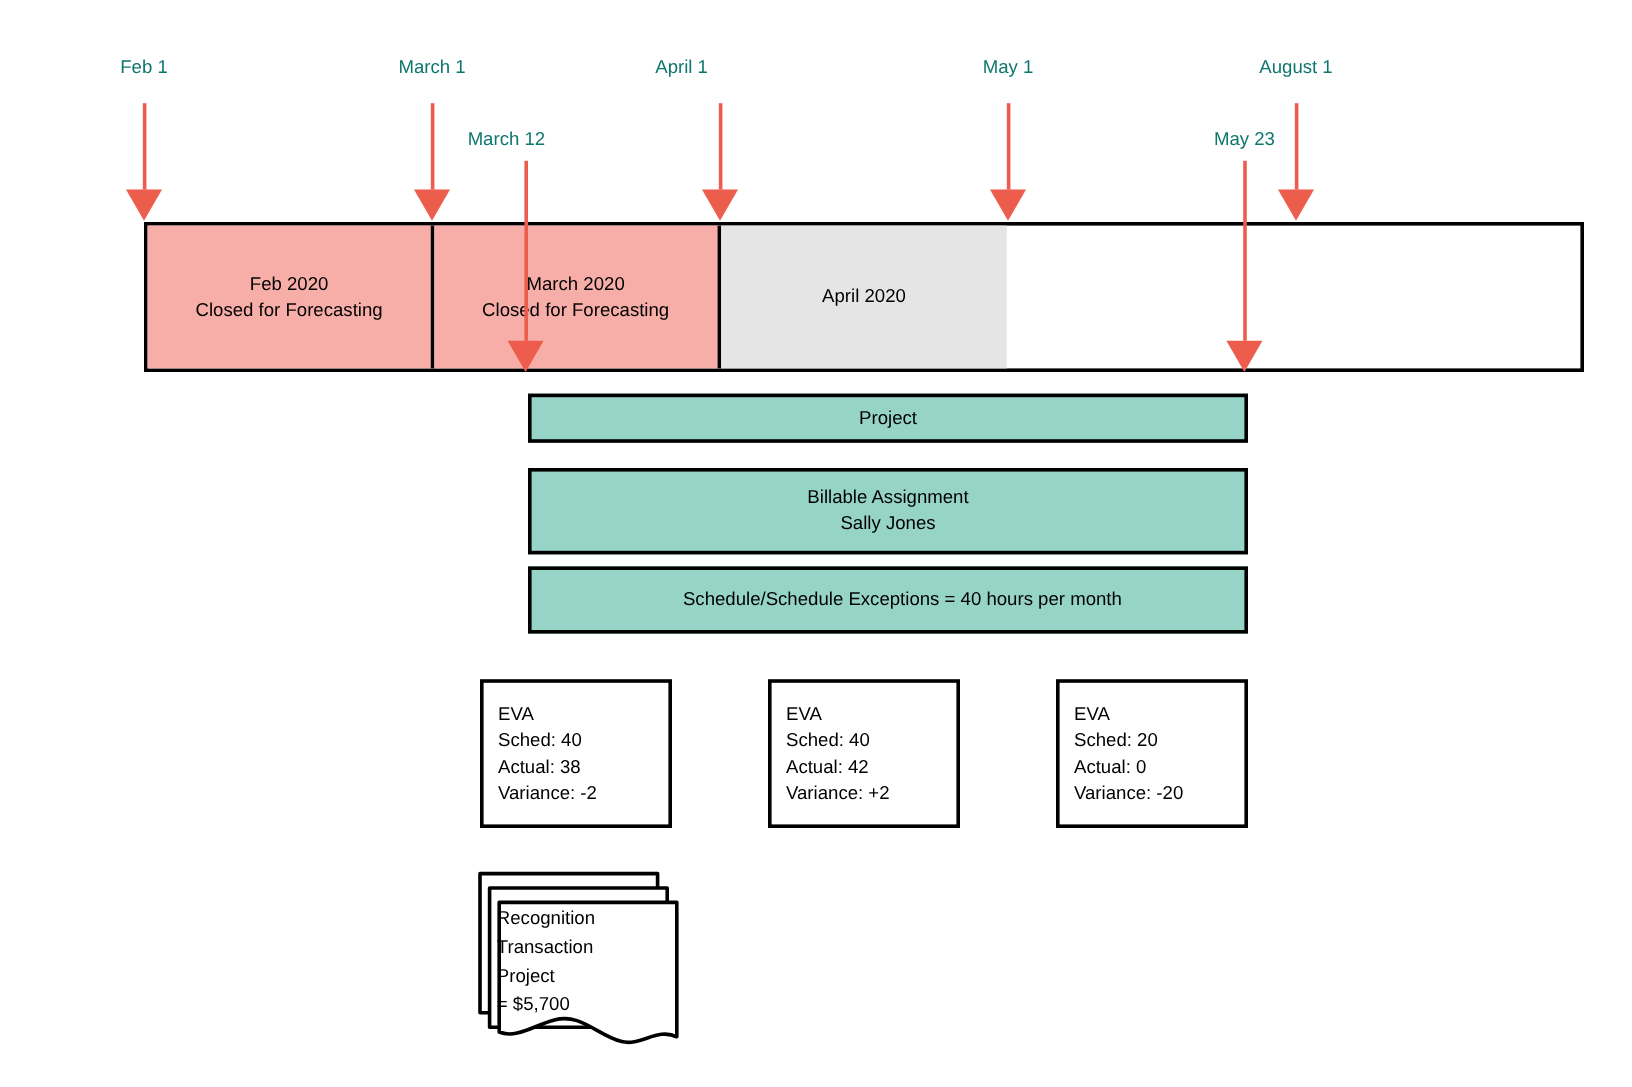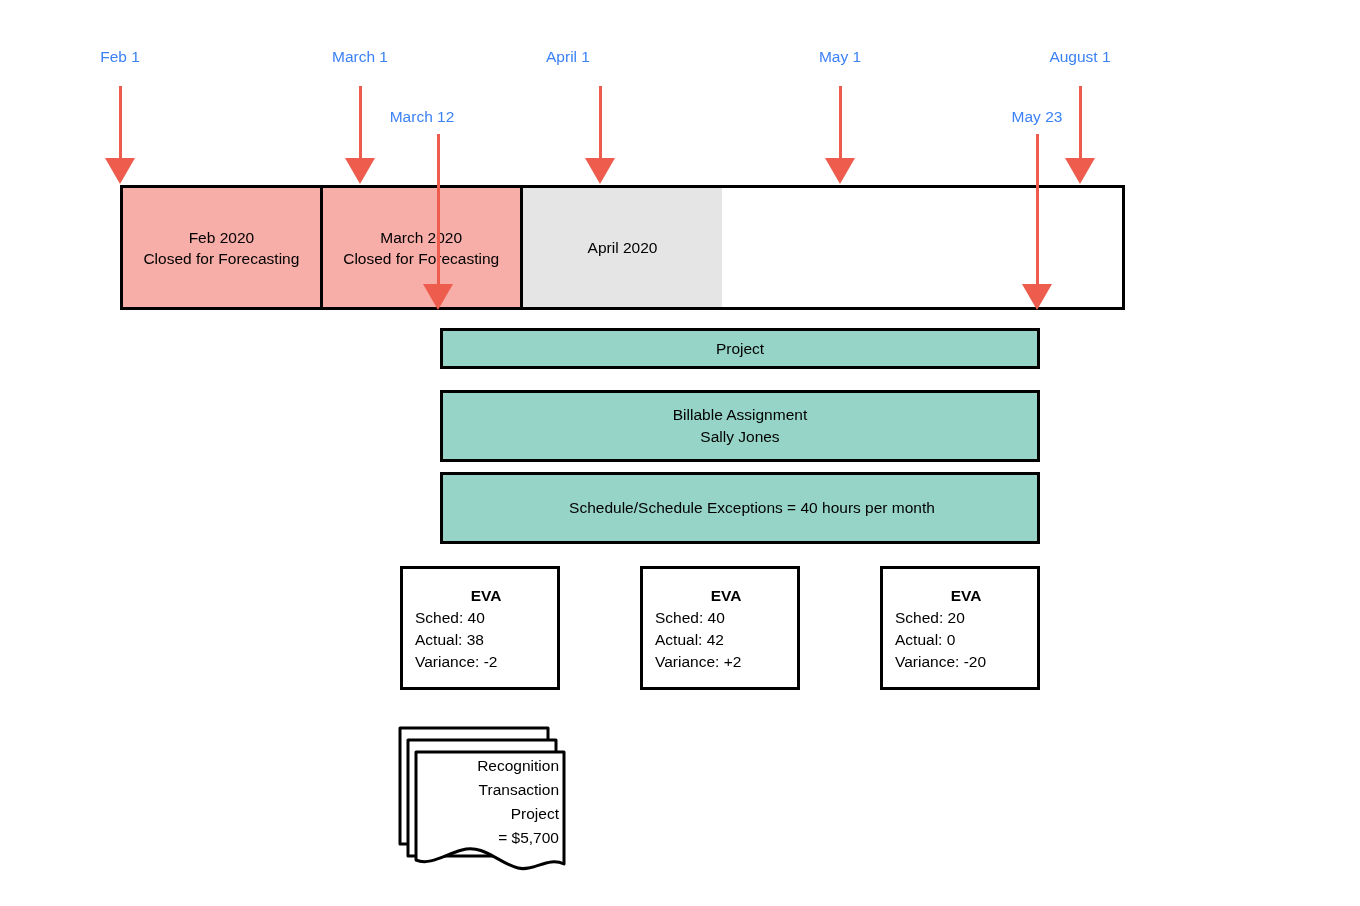--- a/index.html
+++ b/index.html
@@ -18,21 +18,21 @@
     height: 906px;
     background: #ffffff;
     overflow: hidden;
   }
 
   
   .date-label {
     position: absolute;
     font-size: 15.5px;
     line-height: 18px;
-    color: #3b82f6;
+    color: #0f766e;
     white-space: nowrap;
     text-align: right;
     transform: translateX(-50%);
   }
 
   
   .arrow {
     position: absolute;
     transform: translateX(-50%);
   }
@@ -53,21 +53,21 @@
     border-left: 15px solid transparent;
     border-right: 15px solid transparent;
     border-top: 26px solid #ED5C4D;
   }
 
   
   #month-band {
     position: absolute;
     left: 120px;
     top: 185px;
-    width: 1005px;
+    width: 1200px;
     height: 125px;
     display: flex;
     box-sizing: border-box;
     border: 3px solid #000000;
     background: #ffffff;
   }
   .month-cell {
     position: relative;
     width: 20%;
     box-sizing: border-box;
@@ -108,37 +108,37 @@
     width: 160px;
     height: 124px;
     box-sizing: border-box;
     background: #ffffff;
     border: 3px solid #000000;
     padding: 16px 0 0 12px;
     font-size: 15.5px;
     line-height: 22px;
     color: #000000;
   }
-  .eva-box .eva-title { font-weight: bold; text-align: center; }
+  .eva-box .eva-title { font-weight: normal; }
 
   
   #doc-stack {
     position: absolute;
     left: 398px;
     top: 726px;
     width: 170px;
     height: 148px;
   }
   #doc-stack svg { display: block; overflow: visible; }
   .doc-text {
     position: absolute;
     left: 16px;
     top: 28px;
     width: 145px;
-    text-align: right;
+    text-align: left;
     font-size: 15.5px;
     line-height: 24px;
     color: #000000;
     pointer-events: none;
   }
 </style>
 </head>
 <body>
 
 <div id="canvas">
@@ -208,21 +208,21 @@
     </div>
   </div>
 
   <div class="teal-bar" style="top:390px; height:72px;">
     <div>
       <span>Billable Assignment</span><br>
       <span>Sally Jones</span>
     </div>
   </div>
 
-  <div class="teal-bar" style="top:472px; height:72px;padding-left:24px;">
+  <div class="teal-bar" style="top:472px; height:56px;padding-left:24px;">
     <div>
       <span>Schedule/Schedule Exceptions = 40 hours per month</span>
     </div>
   </div>
 
   <div class="eva-box" style="left:400px;">
     <div class="eva-title">EVA</div>
     <div>Sched: 40</div>
     <div>Actual: 38</div>
     <div>Variance: -2</div>

